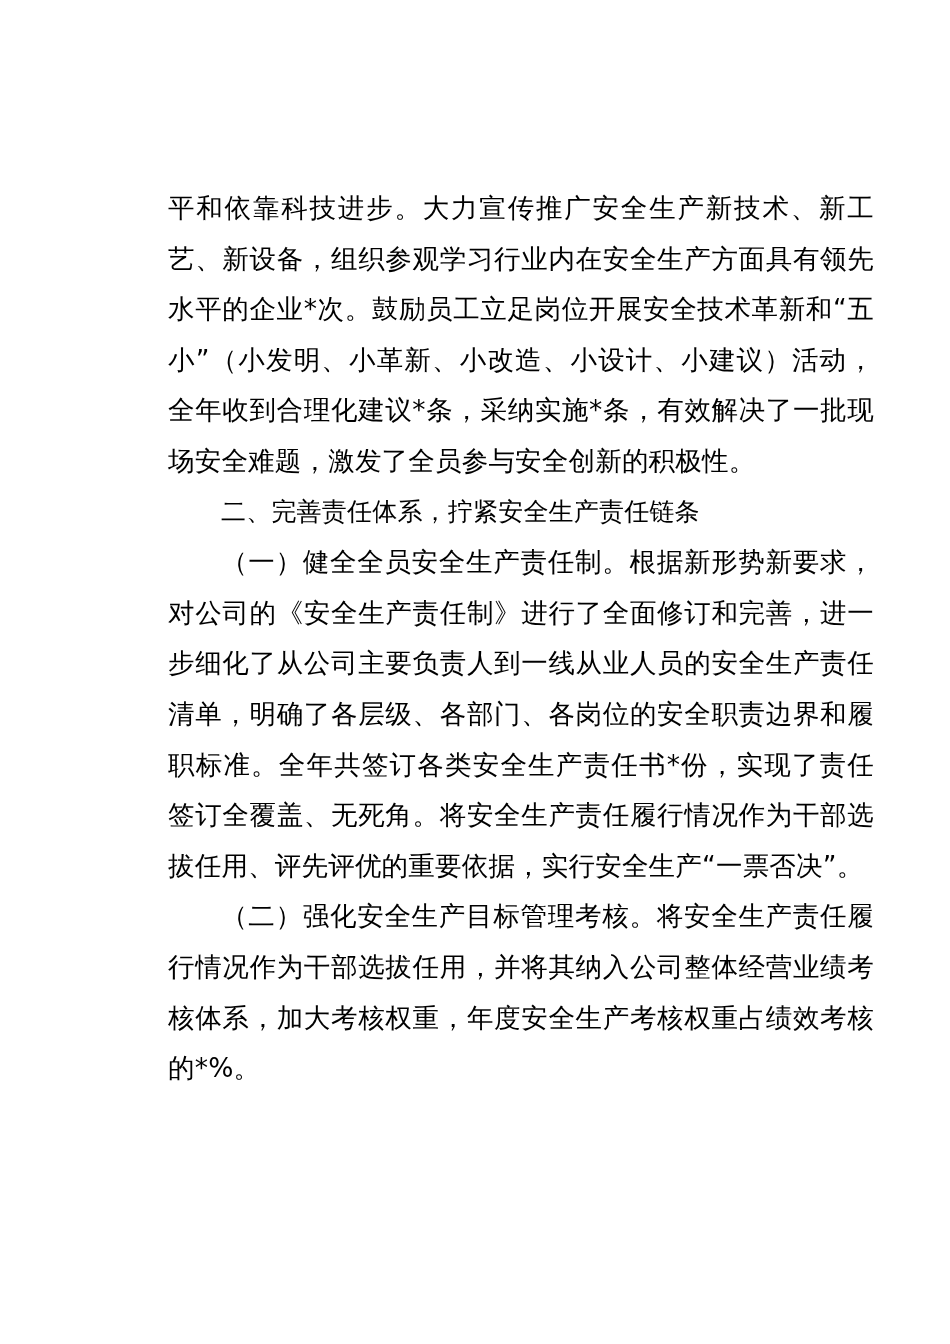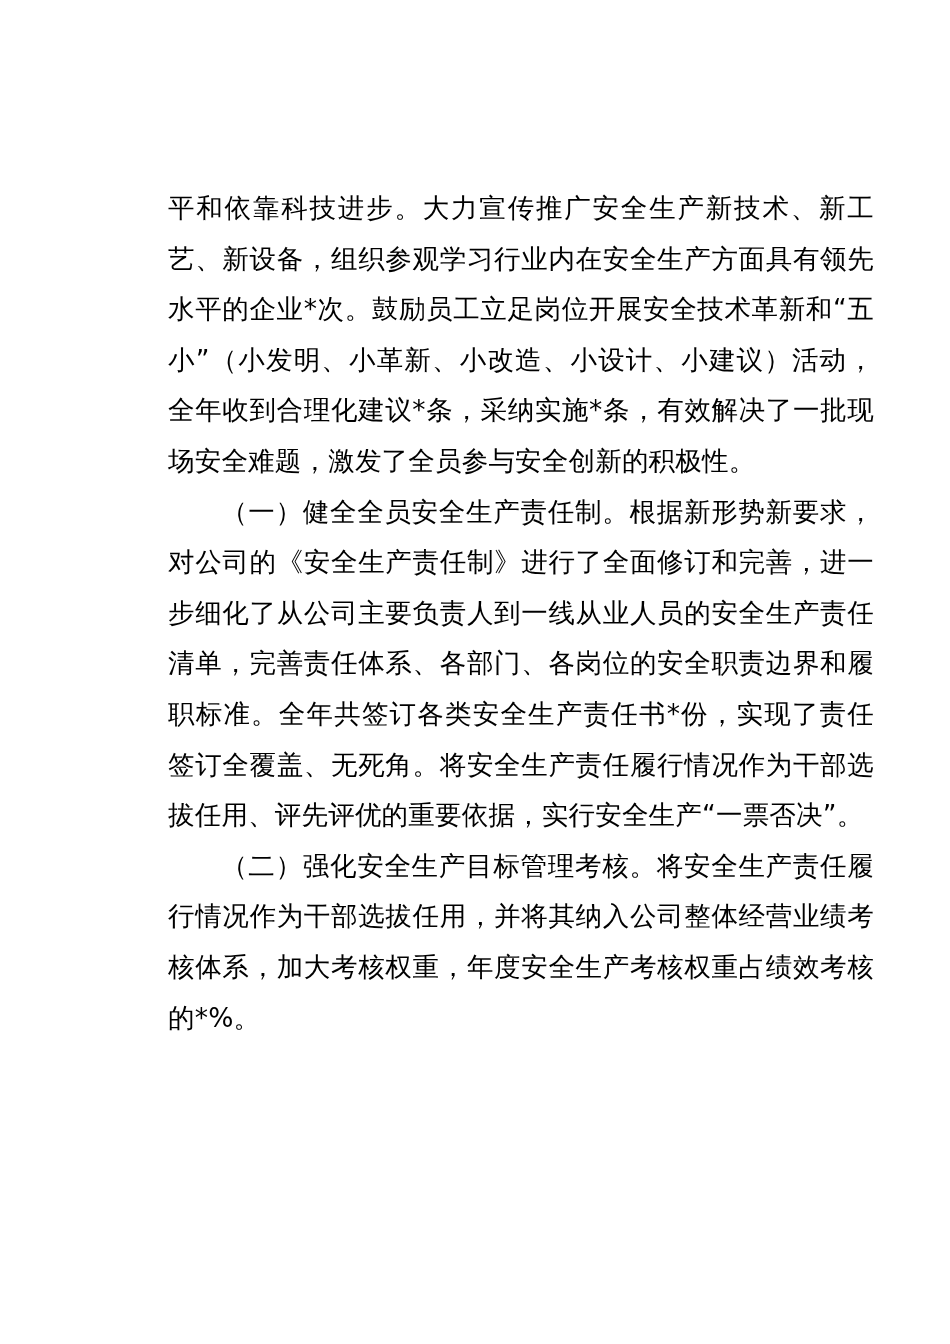--- a/index.html
+++ b/index.html
@@ -45,23 +45,26 @@
 </style>
 </head>
 <body>
 
 <div class="page">
 
   <p class="para">
     <span>平和依靠科技进步。大力宣传推广安全生产新技术、新工艺、新设备，组织参观学习行业内在安全生产方面具有领先水平的企业*次。鼓励员工立足岗位开展安全技术革新和“五小”（小发明、小革新、小改造、小设计、小建议）活动，全年收到合理化建议*条，采纳实施*条，有效解决了一批现场安全难题，激发了全员参与安全创新的积极性。</span>
   </p>
 
+  <p class="para heading indent">
+    <span>二、完善责任体系，拧紧安全生产责任链条</span>
+  </p>
 
 
   <p class="para indent">
-    <span class="bold">（一）健全全员安全生产责任制。</span><span>根据新形势新要求，对公司的《安全生产责任制》进行了全面修订和完善，进一步细化了从公司主要负责人到一线从业人员的安全生产责任清单，完善责任体系、各部门、各岗位的安全职责边界和履职标准。全年共签订各类安全生产责任书*份，实现了责任签订全覆盖、无死角。将安全生产责任履行情况作为干部选拔任用、评先评优的重要依据，实行安全生产“一票否决”。</span>
+    <span class="bold">（一）健全全员安全生产责任制。</span><span>根据新形势新要求，对公司的《安全生产责任制》进行了全面修订和完善，进一步细化了从公司主要负责人到一线从业人员的安全生产责任清单，明确了各层级、各部门、各岗位的安全职责边界和履职标准。全年共签订各类安全生产责任书*份，实现了责任签订全覆盖、无死角。将安全生产责任履行情况作为干部选拔任用、评先评优的重要依据，实行安全生产“一票否决”。</span>
   </p>
 
   <p class="para indent">
     <span class="bold">（二）强化安全生产目标管理考核。</span><span>将安全生产责任履行情况作为干部选拔任用，并将其纳入公司整体经营业绩考核体系，加大考核权重，年度安全生产考核权重占绩效考核的*%。</span>
   </p>
 
 </div>
 
 </body></html>

